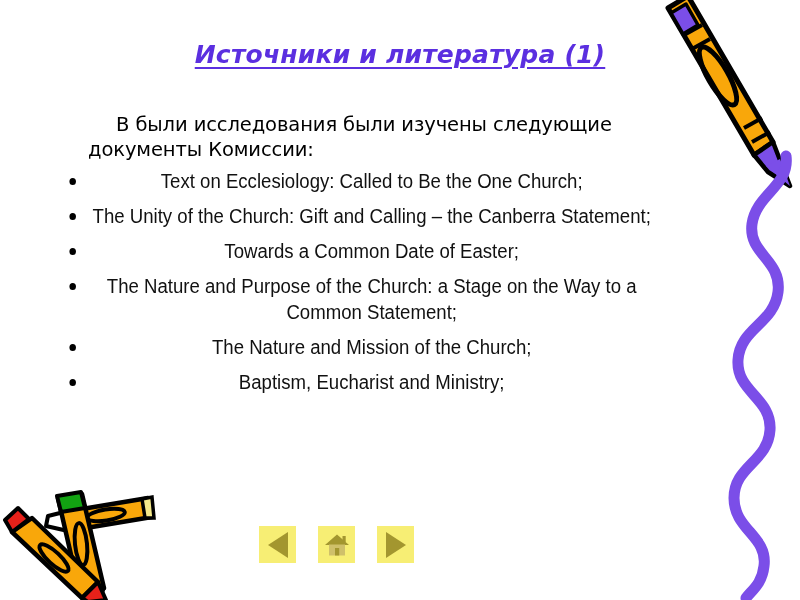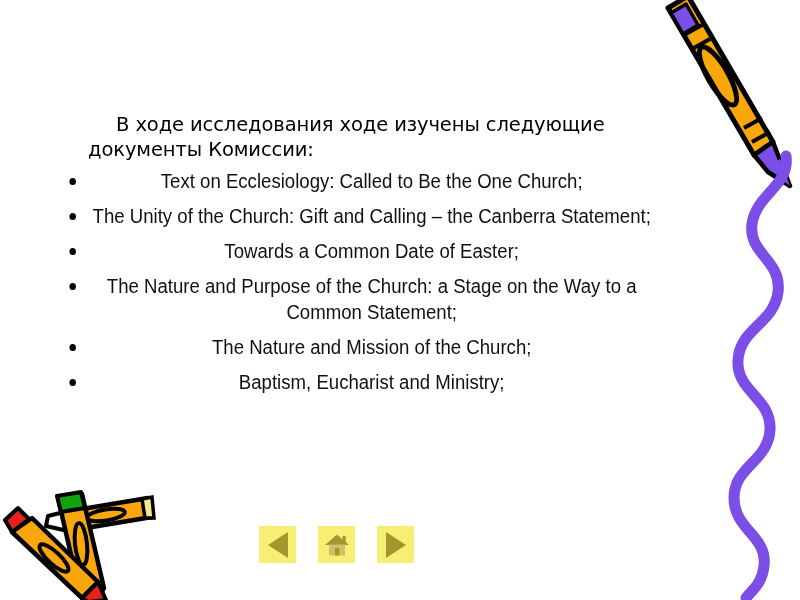--- a/index.html
+++ b/index.html
@@ -103,24 +103,27 @@
   .art { position: absolute; pointer-events: none; }
   #crayon-tr  { left: 640px; top: -6px;  width: 170px; height: 200px; }
   #squiggle   { left: 726px; top: 150px; width: 74px;  height: 450px; }
   #crayons-bl { left: 2px;   top: 470px; width: 160px; height: 130px; }
 </style>
 </head>
 <body>
 
 <div id="slide">
 
+  <div id="title">
+    <span class="u">Источники и литература (1)</span>
+  </div>
 
   <div id="body">
 
-    <p id="intro">В ходе исследования ходе изучены следующие документы Комиссии:</p>
+    <p id="intro">В были исследования были изучены следующие документы Комиссии:</p>
 
     <ul id="bullets">
       <li>
         <span class="dot"></span>
         <span>Text on Ecclesiology: Called to Be the One Church;</span>
       </li>
       <li>
         <span class="dot"></span>
         <span>The Unity of the Church: Gift and Calling – the Canberra Statement;</span>
       </li>

